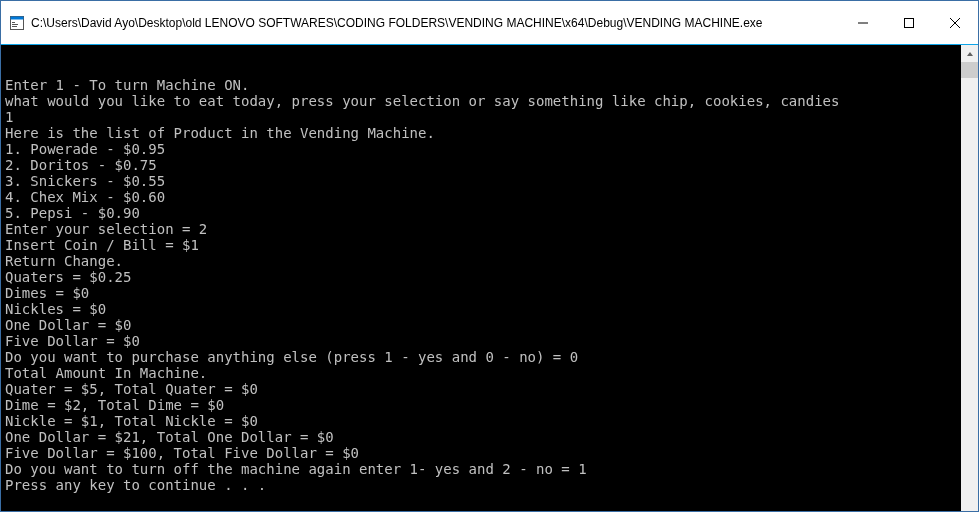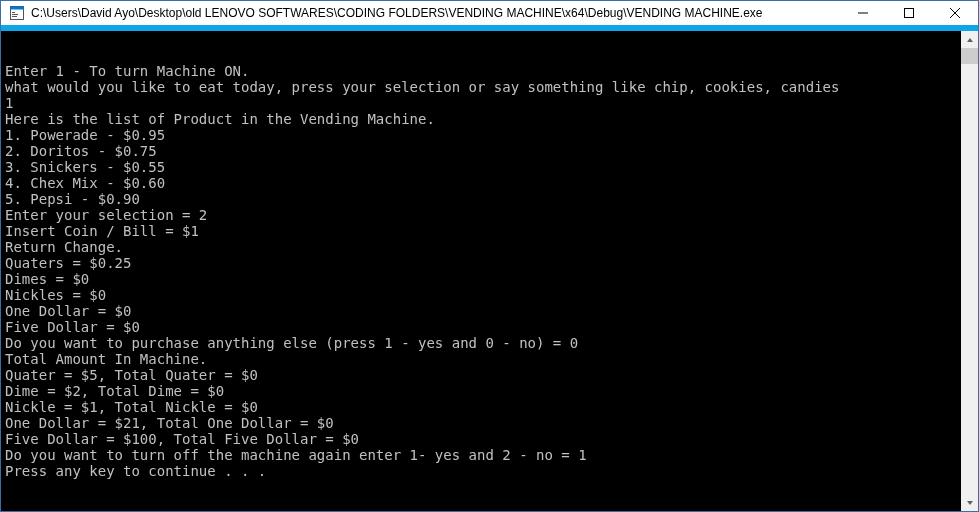--- a/index.html
+++ b/index.html
@@ -5,25 +5,25 @@
   * { margin: 0; padding: 0; box-sizing: border-box; }
   body {
     font-family: "Segoe UI", Tahoma, sans-serif;
     background: #ffffff;
     width: 979px;
     height: 512px;
     overflow: hidden;
     border: 1px solid #3a6ea5;
   }
   .titlebar {
-    height: 30px;
+    height: 44px;
     background: #ffffff;
     display: flex;
     align-items: center;
-    border-bottom: 6px solid #0ea5e9;
+    border-bottom: 1px solid #0ea5e9;
   }
   .titlebar-icon {
     width: 16px;
     height: 16px;
     margin: 0 6px 0 8px;
     display: inline-flex;
     align-items: center;
     justify-content: center;
   }
   .titlebar-icon svg { width: 16px; height: 16px; }

